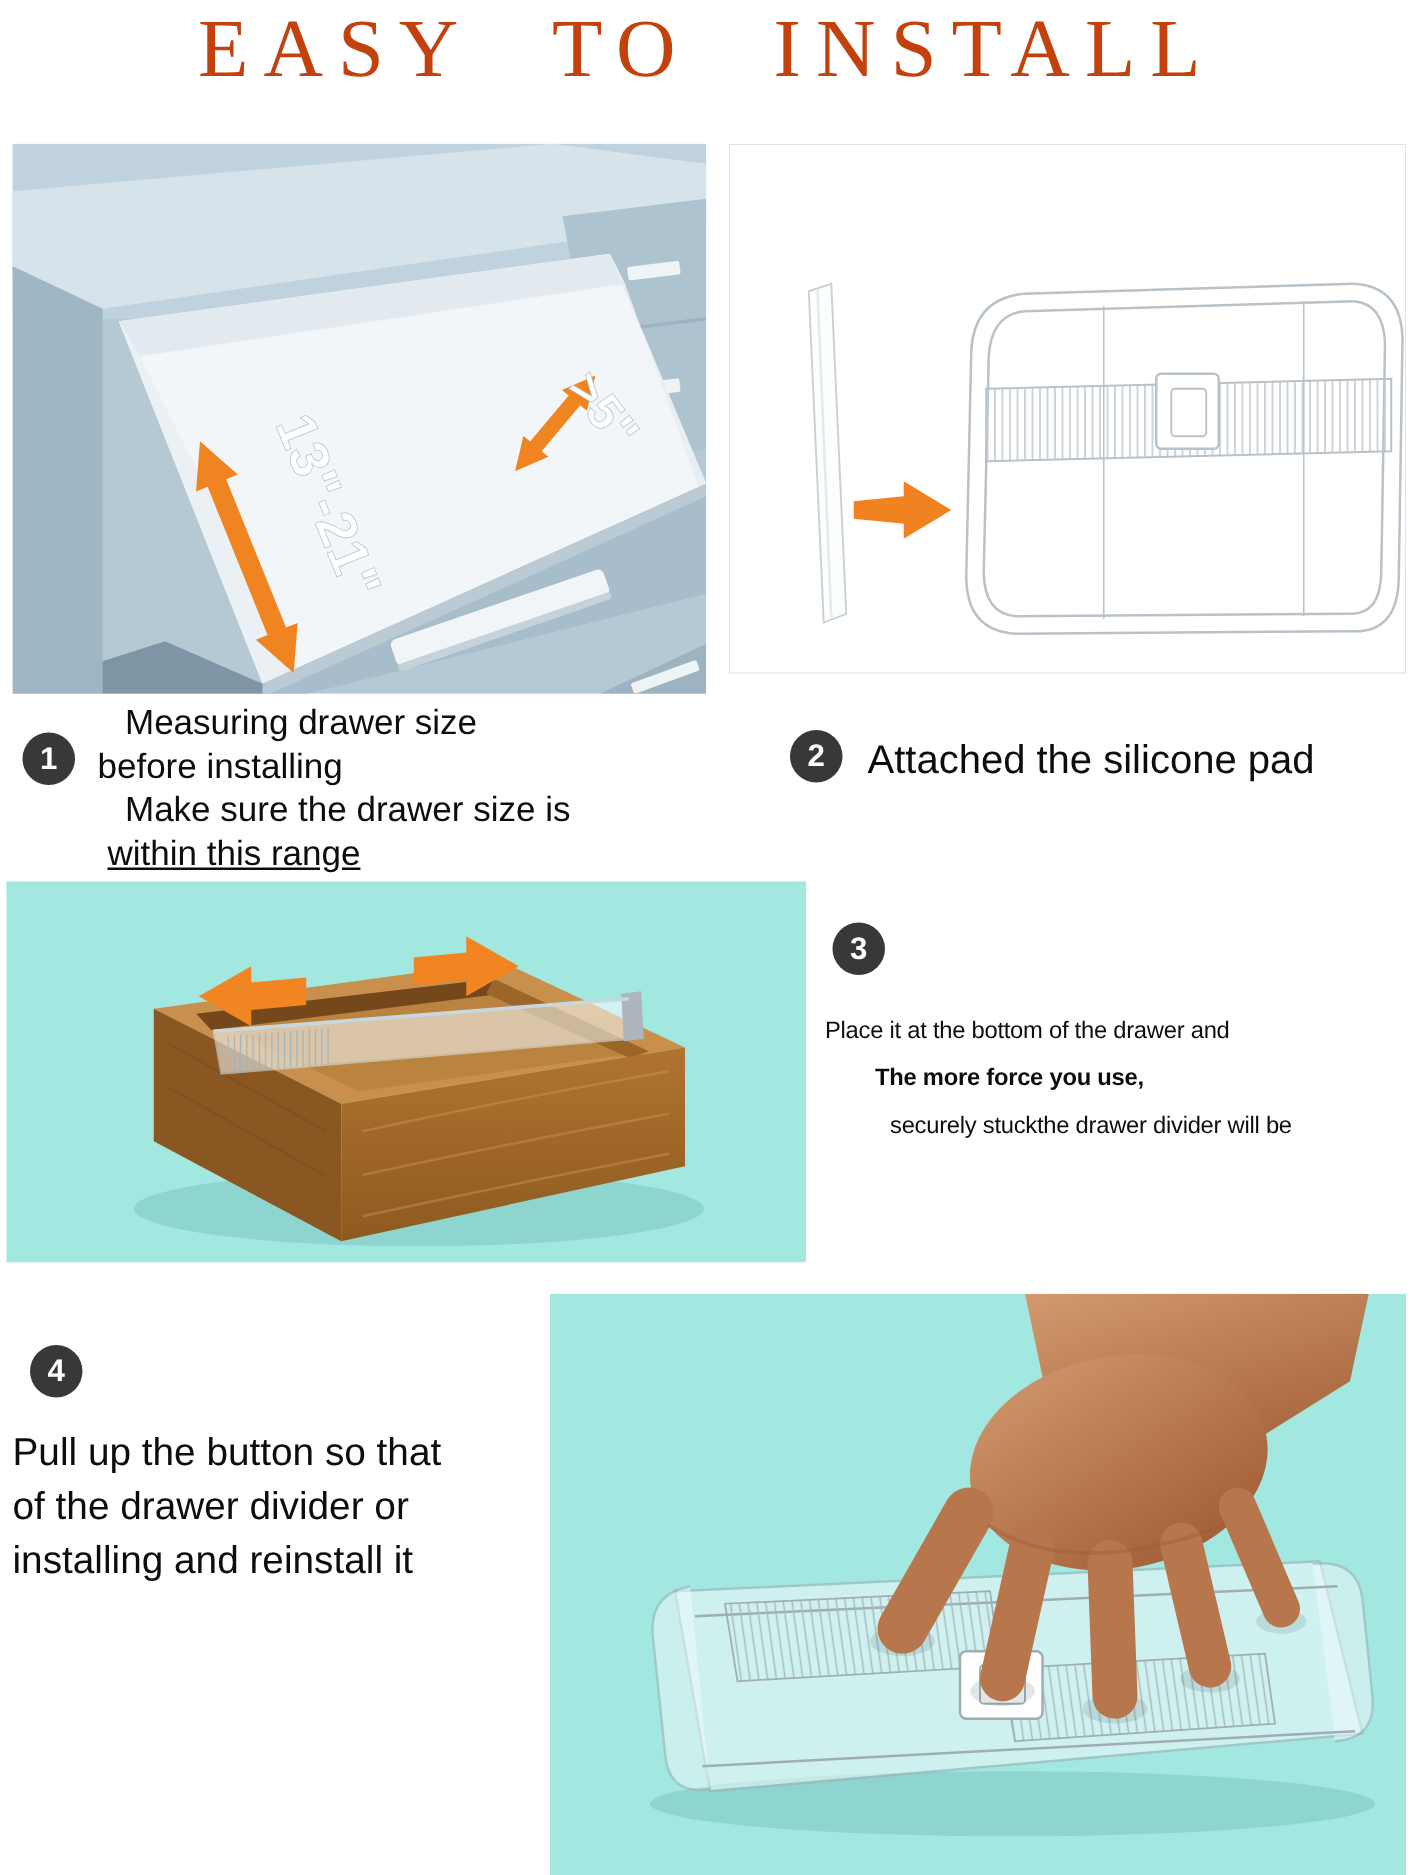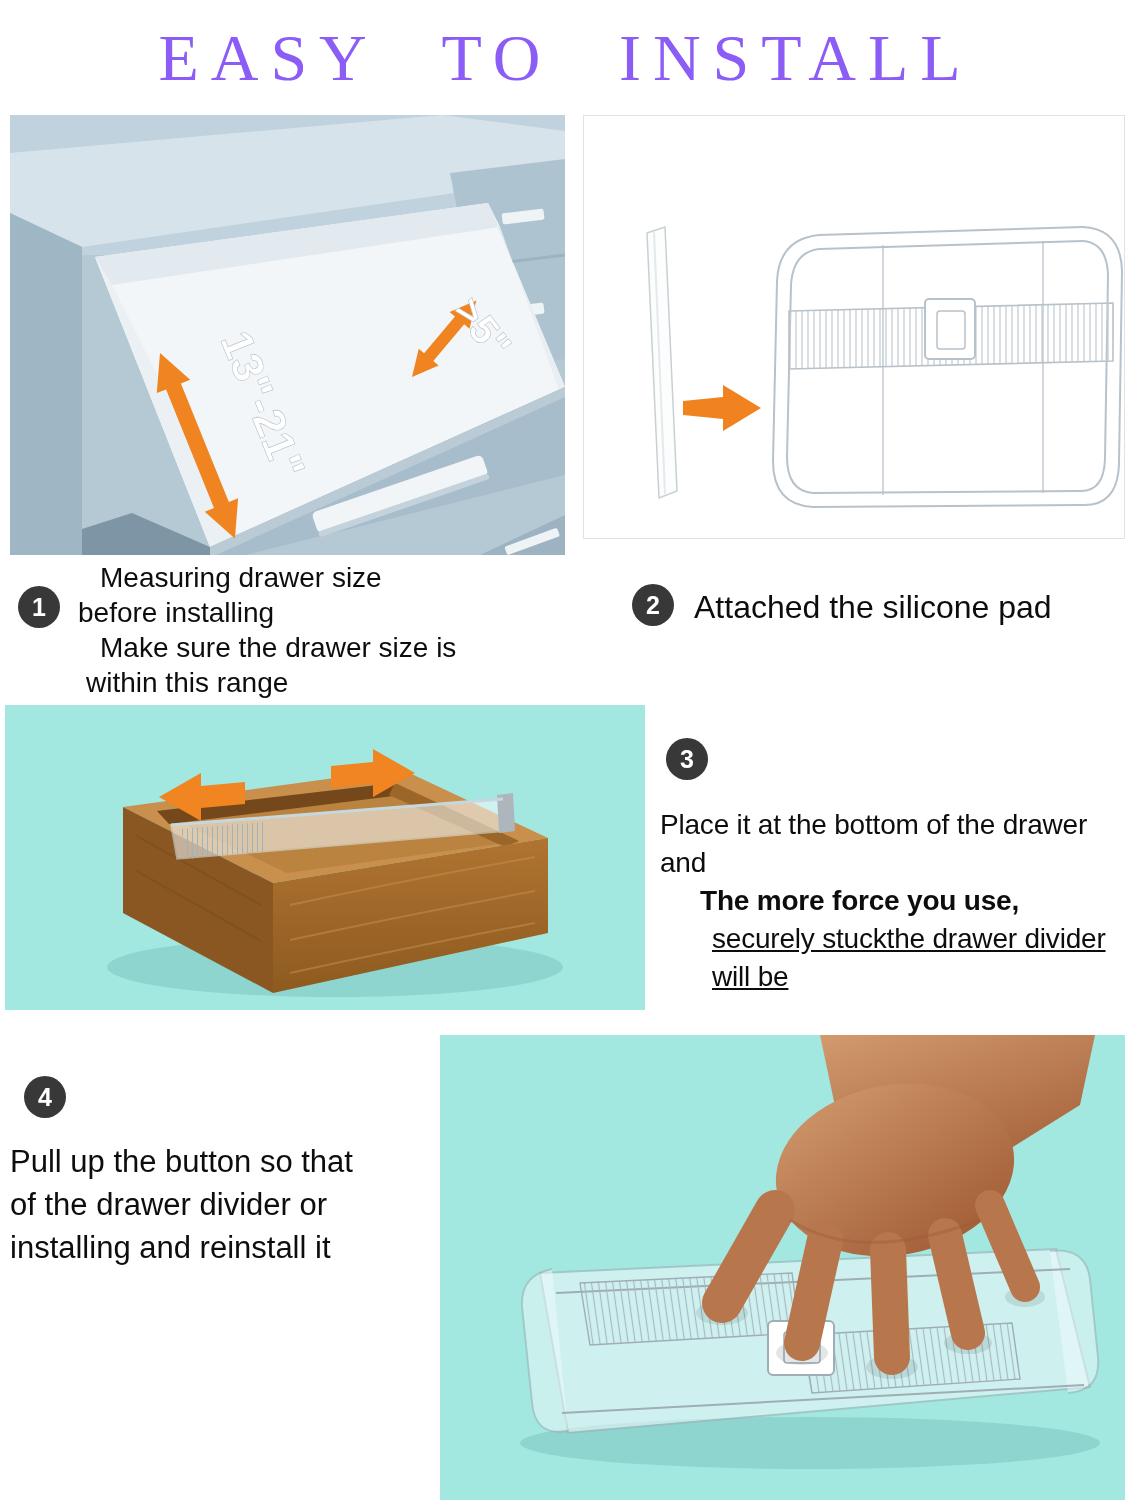--- a/index.html
+++ b/index.html
@@ -1,28 +1,28 @@
 <!DOCTYPE html>
 <html><head>
 <meta charset="utf-8">
 <style>
   * { margin:0; padding:0; box-sizing:border-box; }
   html,body { background:#ffffff; }
   body { font-family:"Liberation Sans", sans-serif; color:#111; }
   .page { position:relative; width:1131px; height:1500px; background:#ffffff; overflow:hidden; margin:0 auto; }
 
   .title {
-    position:absolute; top:20px; left:0; width:100%;
+    position:absolute; top:2px; left:0; width:100%;
     text-align:center;
     font-family:"Liberation Serif", serif;
     font-weight:400;
     font-size:66px;
     letter-spacing:12px;
     word-spacing:38px;
-    color:#8b5cf6;
+    color:#c2410c;
     white-space:nowrap;
   }
 
   figure { position:absolute; margin:0; }
   figure svg { display:block; width:100%; height:100%; }
   .img-drawer { left:10px;  top:115px;  width:555px; height:440px; }
   .img-pad    { left:583px; top:115px;  width:542px; height:424px; }
   .img-box    { left:5px;   top:705px;  width:640px; height:305px; }
   .img-hand   { left:440px; top:1035px; width:685px; height:465px; }
 
@@ -36,29 +36,29 @@
   .badge-1 { left:18px;  top:586px; }
   .badge-2 { left:632px; top:584px; }
   .badge-3 { left:666px; top:738px; }
   .badge-4 { left:24px;  top:1076px; }
 
   .step-text { position:absolute; color:#0d0d0d; }
   .step1-text { left:78px; top:560px; font-size:28px; line-height:35px; }
   .step1-text .i1 { padding-left:22px; }
   .step1-text .i2 { padding-left:0px; }
   .step1-text .i3 { padding-left:22px; }
-  .step1-text .i4 { padding-left:8px; }
+  .step1-text .i4 { padding-left:8px;text-decoration:underline; }
 
   .step2-text { left:694px; top:590px; font-size:32px; line-height:1.1; }
 
-  .step3-text { left:660px; top:806px; font-size:28px; line-height:38px; width:470px; letter-spacing:-0.2px; }
+  .step3-text { left:660px; top:806px; font-size:19px; line-height:38px; width:470px; letter-spacing:-0.2px; }
   .step3-text .i1 { padding-left:0px; }
   .step3-text .i2 { padding-left:28px; }
   .step3-text .i3 { padding-left:40px;font-weight:bold; }
-  .step3-text .i4 { padding-left:52px;text-decoration:underline; }
+  .step3-text .i4 { padding-left:52px; }
 
   .step4-text { left:10px; top:1140px; font-size:31px; line-height:43px; width:432px; }
 </style>
 </head>
 <body>
 
 <div class="page">
 
   <h1 class="title">EASY TO INSTALL</h1>
 

